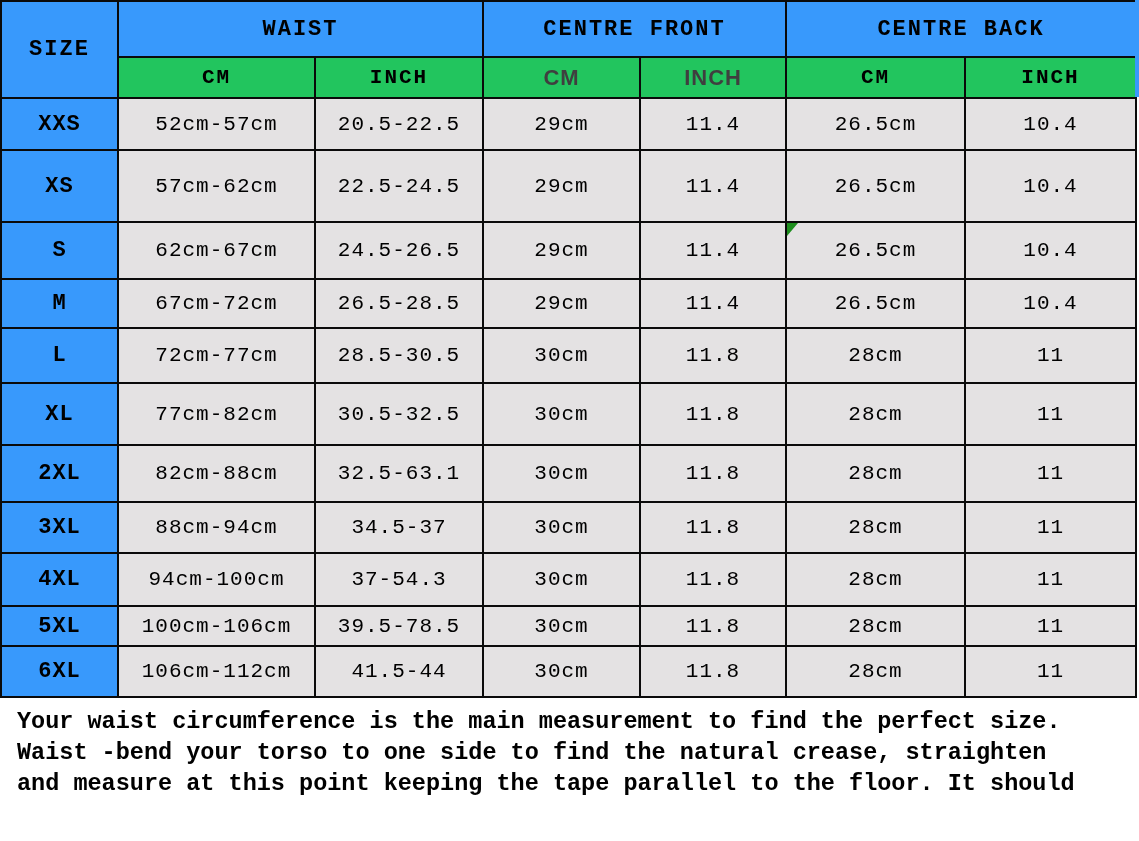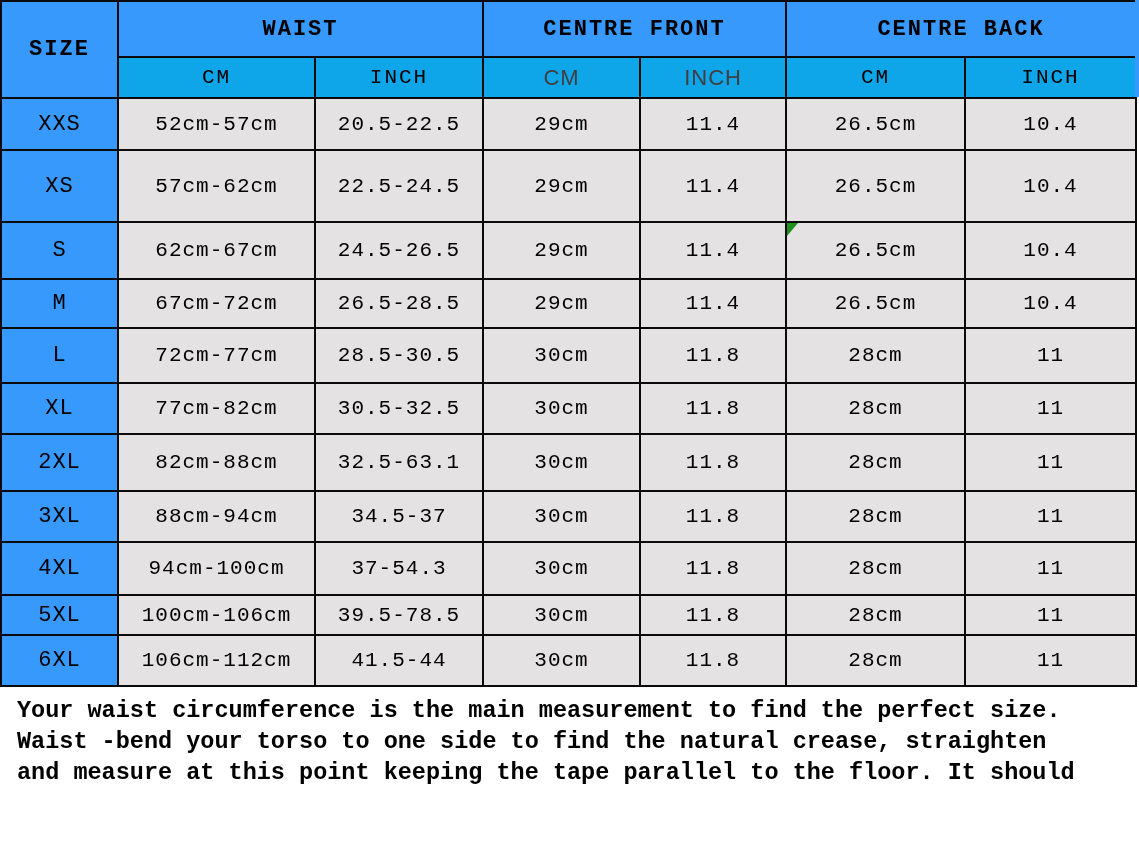--- a/index.html
+++ b/index.html
@@ -29,37 +29,37 @@
   }
   
   th.hdr {
     background: #3899FC;
     font-size: 22px;
     font-weight: bold;
     letter-spacing: 2px;
     color: #000000;
   }
   th.sub {
-    background: #0ea5e9;
+    background: #22c55e;
     font-size: 21px;
-    font-weight: normal;
+    font-weight: bold;
     letter-spacing: 2px;
     color: #000000;
     margin-top: 36px;
   }
   th.sub.cf-sub {
     font-family: "Liberation Sans", "DejaVu Sans", sans-serif;
     color: #3F3F3F;
     font-size: 22px;
     letter-spacing: 1px;
   }
   td.size-col {
     background: #3899FC;
     font-size: 22px;
-    font-weight: normal;
+    font-weight: bold;
     letter-spacing: 1px;
     margin-top: 30px;
   }
   td.data {
     background: #E4E2E3;
     font-size: 21px;
     letter-spacing: 1px;
     position: relative;
   }
   .cell-flag {
@@ -163,21 +163,21 @@
     </tr>
     <tr style="height:55px">
       <td class="size-col">L</td>
       <td class="data">72cm-77cm</td>
       <td class="data">28.5-30.5</td>
       <td class="data">30cm</td>
       <td class="data">11.8</td>
       <td class="data">28cm</td>
       <td class="data">11</td>
     </tr>
-    <tr style="height:51px">
+    <tr style="height:62px">
       <td class="size-col">XL</td>
       <td class="data">77cm-82cm</td>
       <td class="data">30.5-32.5</td>
       <td class="data">30cm</td>
       <td class="data">11.8</td>
       <td class="data">28cm</td>
       <td class="data">11</td>
     </tr>
     <tr style="height:57px">
       <td class="size-col">2XL</td>

